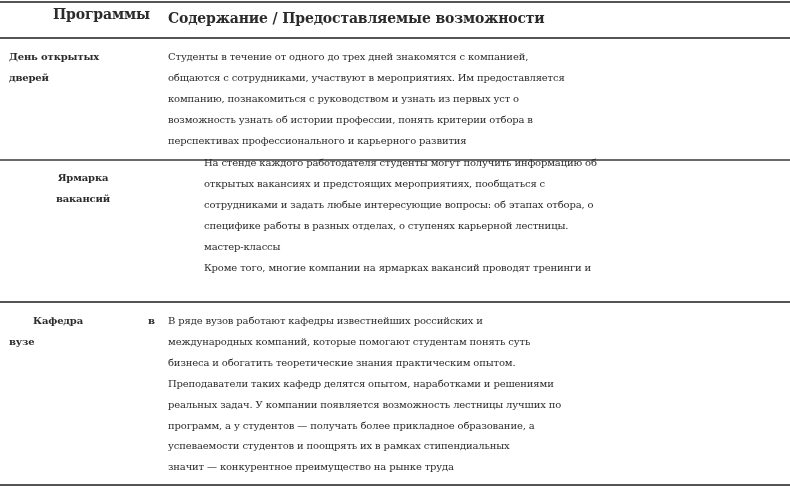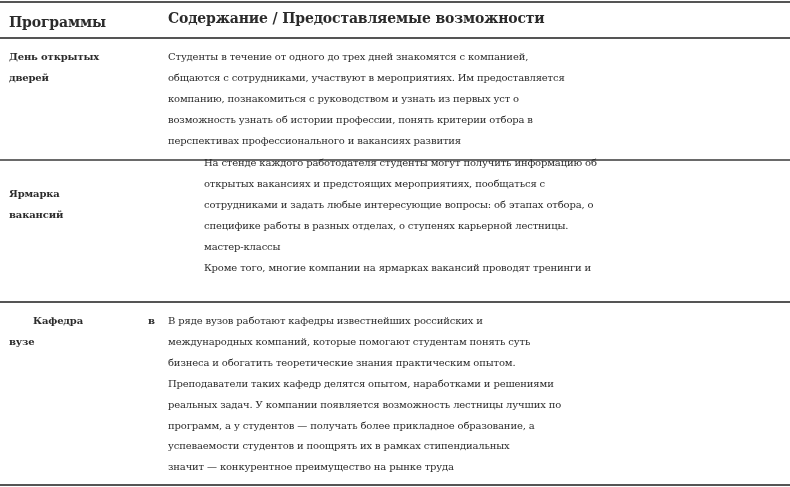--- a/index.html
+++ b/index.html
@@ -38,40 +38,40 @@
     .c2 { left: 168px; width: 620px; }
     .hdr { font-weight: bold; font-size: 14px; }
     .line { display: block; white-space: nowrap; }
   </style>
 </head>
 <body>
 
 <div class="tbl">
   <div class="rule" style="top:1px;"></div>
 
-  <div class="cell c1 hdr" style="top:12px;">Программы</div>
+  <div class="cell c1 hdr" style="top:4px;margin-left:44px;">Программы</div>
   <div class="cell c2 hdr" style="top:8px;">Содержание / Предоставляемые возможности</div>
 
   <div class="rule" style="top:37px;"></div>
 
   <div class="cell c1" style="top:47px;">
     <span class="line">День открытых</span>
     <span class="line">дверей</span>
   </div>
   <div class="cell c2" style="top:47px;">
     <span class="line">Студенты в течение от одного до трех дней знакомятся с компанией,</span>
     <span class="line">общаются с сотрудниками, участвуют в мероприятиях. Им предоставляется</span>
     <span class="line">компанию, познакомиться с руководством и узнать из первых уст о</span>
     <span class="line">возможность узнать об истории профессии, понять критерии отбора в</span>
-    <span class="line">перспективах профессионального и вакансиях развития</span>
+    <span class="line">перспективах профессионального и карьерного развития</span>
   </div>
 
   <div class="rule" style="top:159px; background:#6a6a6a;"></div>
 
-  <div class="cell c1" style="top:184px;">
+  <div class="cell c1" style="top:168px;text-align:center;">
     <span class="line">Ярмарка</span>
     <span class="line">вакансий</span>
   </div>
   <div class="cell c2" style="top:153px;margin-left:36px;">
     <span class="line">На стенде каждого работодателя студенты могут получить информацию об</span>
     <span class="line">открытых вакансиях и предстоящих мероприятиях, пообщаться с</span>
     <span class="line">сотрудниками и задать любые интересующие вопросы: об этапах отбора, о</span>
     <span class="line">специфике работы в разных отделах, о ступенях карьерной лестницы.</span>
     <span class="line">мастер-классы</span>
     <span class="line">Кроме того, многие компании на ярмарках вакансий проводят тренинги и</span>

